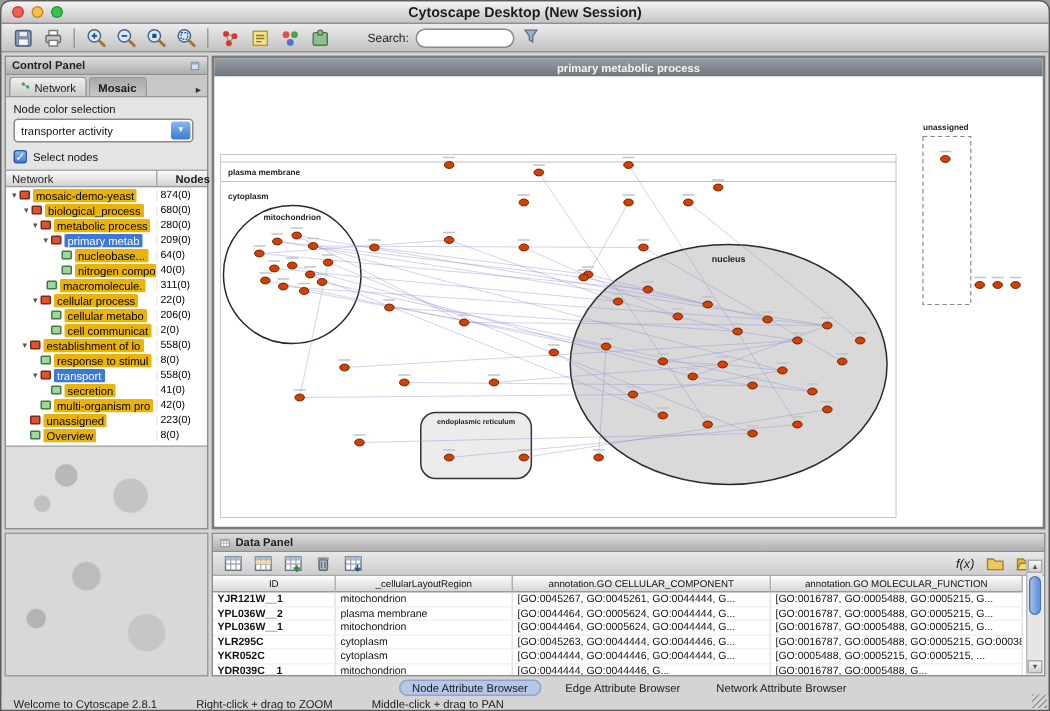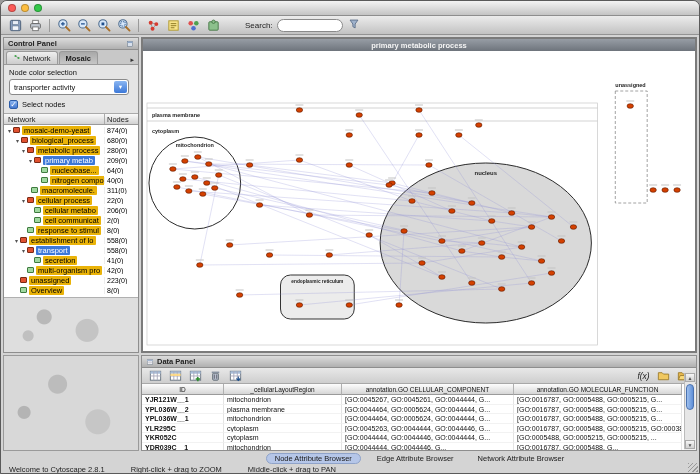--- a/index.html
+++ b/index.html
@@ -44,21 +44,21 @@
   .combo{position:relative;width:120px;height:16px;background:#fff;border:1px solid #8a8a8a;border-radius:3px;
     font-size:7.5px;display:flex;align-items:center;padding-left:4px;color:#111;margin-bottom:5px;}
   .combo-arrow{position:absolute;right:1px;top:1px;bottom:1px;width:13px;background:linear-gradient(#8ab6f2,#3c78d8);
     border-radius:2px;color:#fff;font-size:5.5px;display:flex;align-items:center;justify-content:center;}
   .checkrow{display:flex;align-items:center;font-size:7.5px;color:#111;}
   .cb{width:9px;height:9px;background:linear-gradient(#8ab4f0,#4478d0);border:1px solid #2c5ca8;border-radius:2px;
     color:#fff;font-size:8px;line-height:8px;text-align:center;margin-right:4px;flex:none;}
   .tree-header{height:12px;display:flex;background:linear-gradient(#fafafa,#d2d2d2);border-top:1px solid #aaa;
     border-bottom:1px solid #9a9a9a;font-size:7.5px;color:#222;flex:none;}
   .tree-header .c1{flex:1;padding-left:4px;line-height:11px;}
-  .tree-header .c2{width:34px;border-left:1px solid #aaa;padding-left:2px;line-height:11px;}
+  .tree-header .c2{width:34px;border-left:1px solid #aaa;padding-left:12px;line-height:11px;font-weight:bold;}
   .tree-body{background:#fff;flex:none;height:172px;overflow:hidden;}
   .tree-row{display:flex;height:10px;align-items:center;font-size:7.5px;color:#000;}
   .rowleft{flex:1;display:flex;align-items:center;overflow:hidden;white-space:nowrap;}
   .exp{width:7px;font-size:6px;color:#555;flex:none;text-align:center;}
   .ticon{width:7px;height:6px;flex:none;margin-right:2px;border-radius:1px;}
   .ticon.red{background:#e0512f;border:1px solid #7a2a16;}
   .ticon.green{background:#9fd89f;border:1px solid #3f7a3f;}
   .lbl{padding:0 2px;border-radius:1px;line-height:9px;}
   .lbl.green{background:#eab308;color:#000;}
   .lbl.blue{background:#3c78d8;color:#fff;}
@@ -109,20 +109,21 @@
 </style>
 </head>
 <body>
 
 <div class="window">
 
   <div class="titlebar">
     <span class="tl red"></span>
     <span class="tl yel"></span>
     <span class="tl grn"></span>
+    <span class="win-title">Cytoscape Desktop (New Session)</span>
   </div>
 
   <div class="toolbar">
     <div id="toolbar-icons">
         <button class="icon-btn">
           <svg viewBox="0 0 16 16">
             <rect x="2.5" y="2.5" width="11" height="11" rx="1.5" fill="#8aa0c0" stroke="#4c5e78"></rect>
             <rect x="5" y="3" width="6" height="4" fill="#e8edf5" stroke="#4c5e78" stroke-width="0.5"></rect>
             <rect x="4.5" y="8.5" width="7" height="4.5" fill="#f2f5fa" stroke="#4c5e78" stroke-width="0.5"></rect>
           </svg>
@@ -322,34 +323,34 @@
         </div>
         <div class="tree-row">
           <div class="rowleft" style="padding-left: 23px;">
             <span class="exp"></span>
             <span class="ticon green"></span>
             <span class="lbl green">cell communicat</span>
           </div>
           <span class="cnt">2(0)</span>
         </div>
         <div class="tree-row">
-          <div class="rowleft" style="padding-left: 16px;">
-            <span class="exp"></span>
-            <span class="ticon green"></span>
-            <span class="lbl green">response to stimul</span>
-          </div>
-          <span class="cnt">8(0)</span>
-        </div>
-        <div class="tree-row">
           <div class="rowleft" style="padding-left: 9px;">
             <span class="exp">▾</span>
             <span class="ticon red"></span>
             <span class="lbl green">establishment of lo</span>
           </div>
           <span class="cnt">558(0)</span>
+        </div>
+        <div class="tree-row">
+          <div class="rowleft" style="padding-left: 16px;">
+            <span class="exp"></span>
+            <span class="ticon green"></span>
+            <span class="lbl green">response to stimul</span>
+          </div>
+          <span class="cnt">8(0)</span>
         </div>
         <div class="tree-row">
           <div class="rowleft" style="padding-left: 16px;">
             <span class="exp">▾</span>
             <span class="ticon red"></span>
             <span class="lbl blue">transport</span>
           </div>
           <span class="cnt">558(0)</span>
         </div>
         <div class="tree-row">

